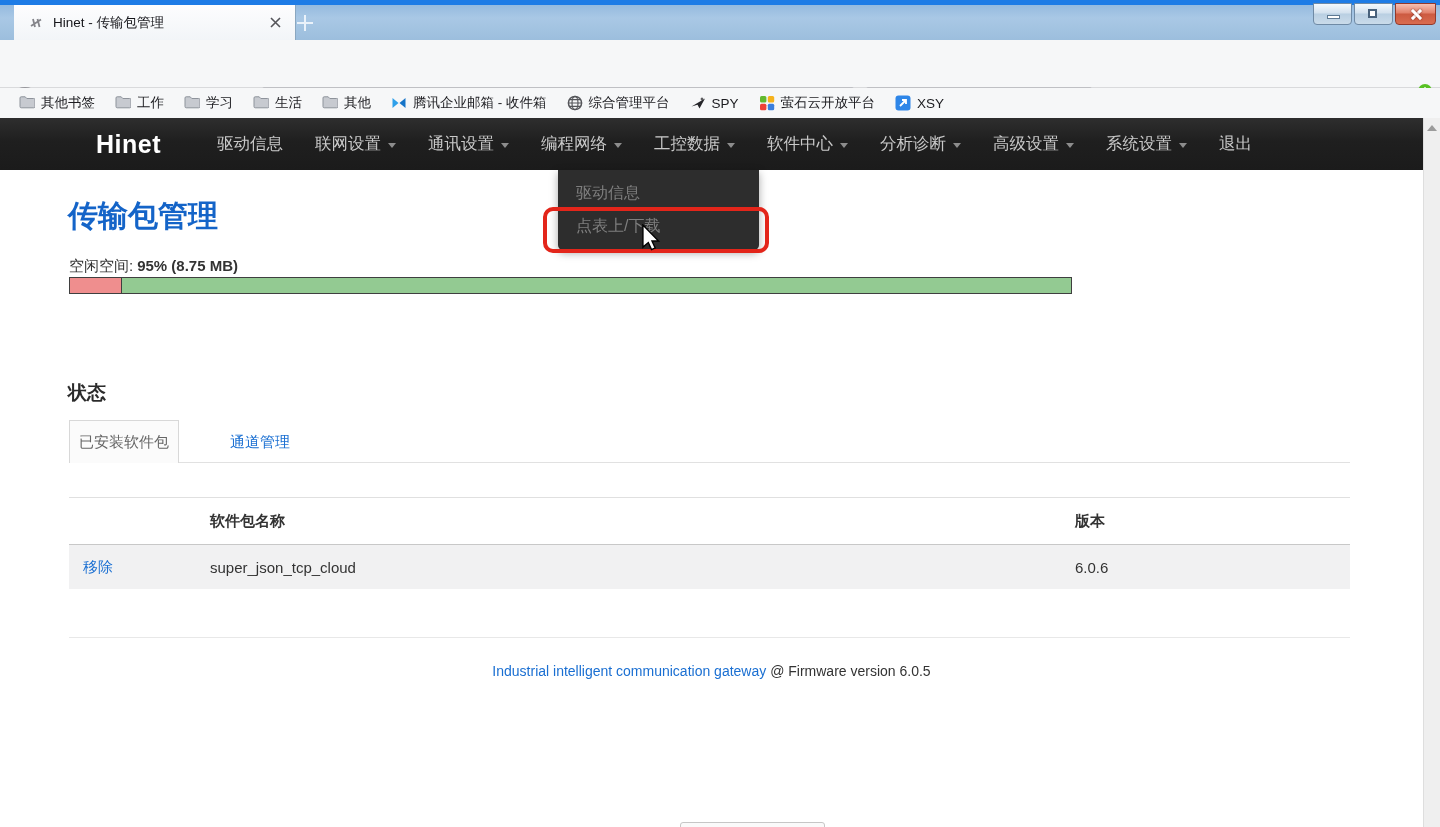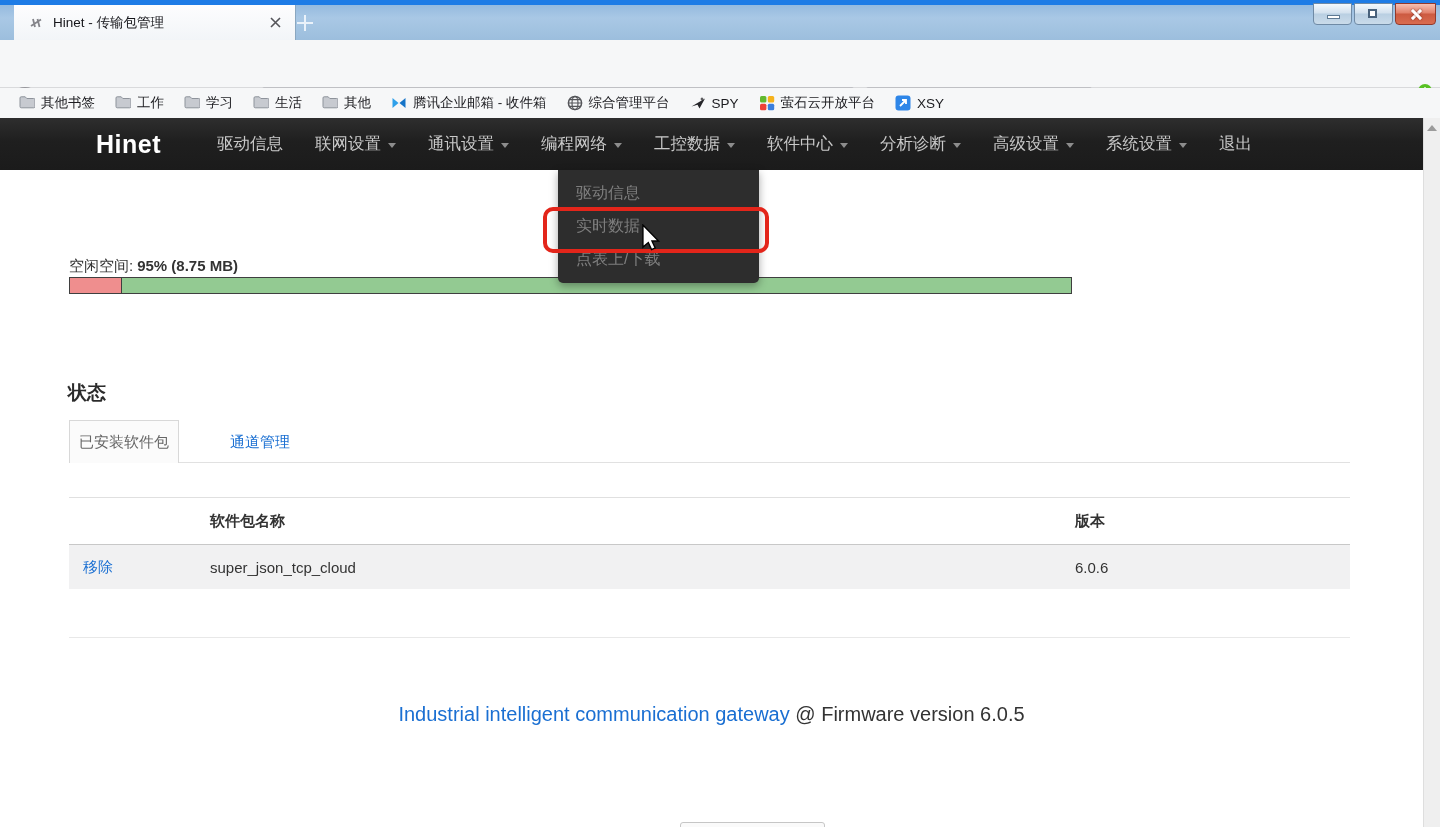--- a/index.html
+++ b/index.html
@@ -98,21 +98,21 @@
 
   .tbl{position:absolute;left:69px;top:379px;width:1281px;}
   .tbl .thead{position:relative;height:48px;border-top:1px solid #e0e0e0;border-bottom:1px solid #c8c8c8;}
   .tbl .trow{position:relative;height:44px;background:#f1f1f2;}
   .cell{position:absolute;top:0;height:100%;display:flex;align-items:center;font-size:15px;color:#333;}
   .c-action{left:14px;} .c-name{left:141px;text-align:center;} .c-ver{left:1006px;}
   .th{font-weight:bold;}
   .link{color:var(--accent,#1a6fd2);}
   .hr2{position:absolute;left:69px;top:519px;width:1281px;height:1px;background:#e8e8e8;}
 
-  .footer{position:absolute;left:0;top:545px;width:1423px;text-align:center;font-size:20px;color:#333;margin-top:40px;}
+  .footer{position:absolute;left:0;top:545px;width:1423px;text-align:center;font-size:14px;color:#333;}
   .tooltip-partial{position:absolute;left:680px;top:704px;width:145px;height:8px;background:#fafafa;
     border:1px solid #c6c6c6;border-radius:3px 3px 0 0;}
 </style>
 </head>
 <body>
 
 <div id="app">
 
   <div class="titlebar">
     <div class="topline"></div>
@@ -362,30 +362,30 @@
           <span>系统设置</span>
           <span class="caret"></span>
         </span>
       <span class="nav-item">
           <span>退出</span>
         </span>
     </div>
 
     <div class="dropdown">
       <div class="dd-item">驱动信息</div>
-      <div class="dd-item">实时数据</div>
       <div class="dd-item">点表上/下载</div>
     </div>
     <div class="redbox"></div>
     <div class="cursor">
       <svg width="22" height="28" viewBox="0 0 17 26">
           <polygon points="1,1 1,21.5 6,17.2 9,23.8 12.4,22.2 9.4,15.8 15.5,15.8" fill="#fff" stroke="#000" stroke-width="1.3"></polygon>
         </svg>
     </div>
 
+    <div class="page-title">传输包管理</div>
 
     <div class="freespace"><span>空闲空间:</span><b>95% (8.75 MB)</b></div>
     <div class="bar">
         <div class="used"></div>
       </div>
 
     <div class="status-h">状态</div>
 
     <div class="tab-active">已安装软件包</div>
     <a class="tab-link">通道管理</a>

